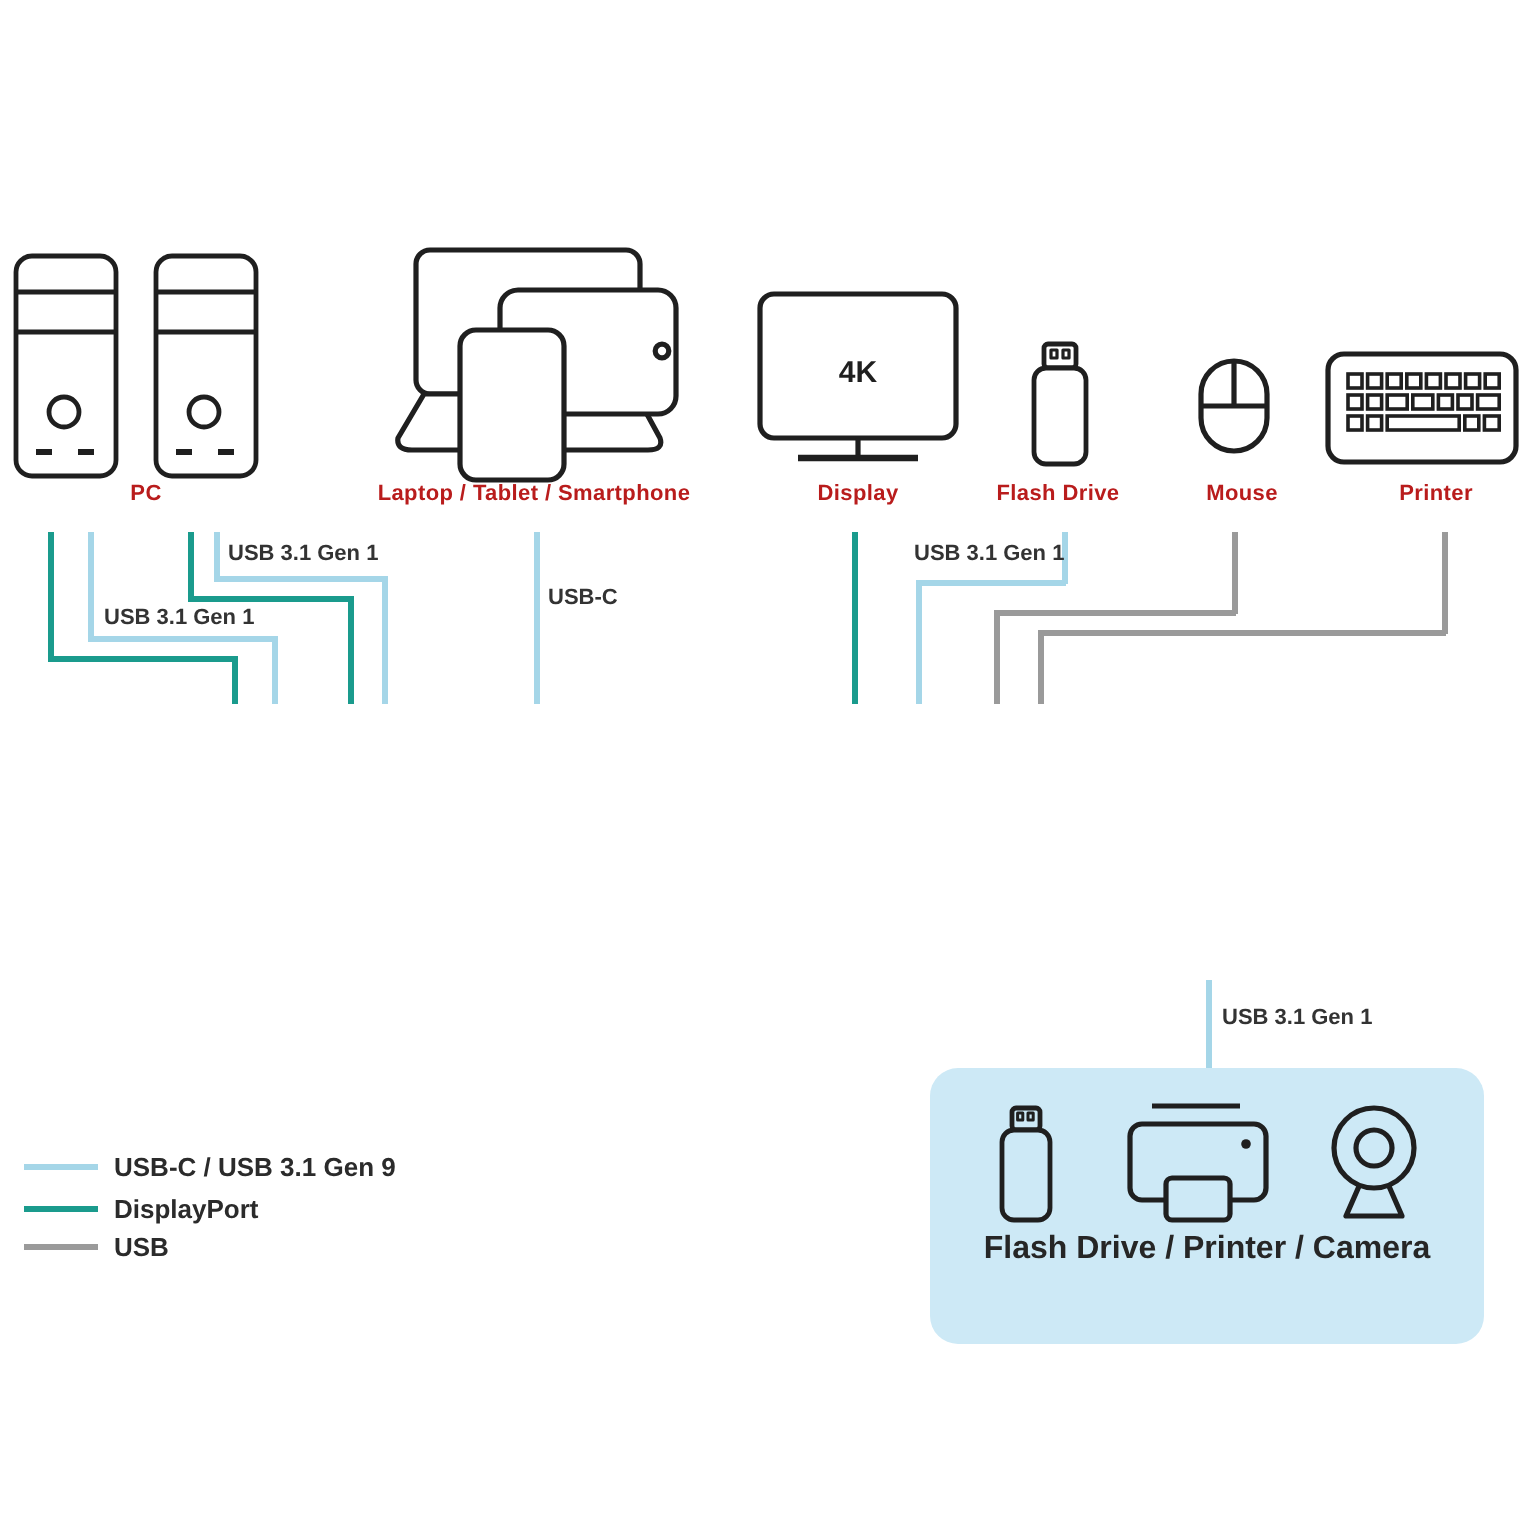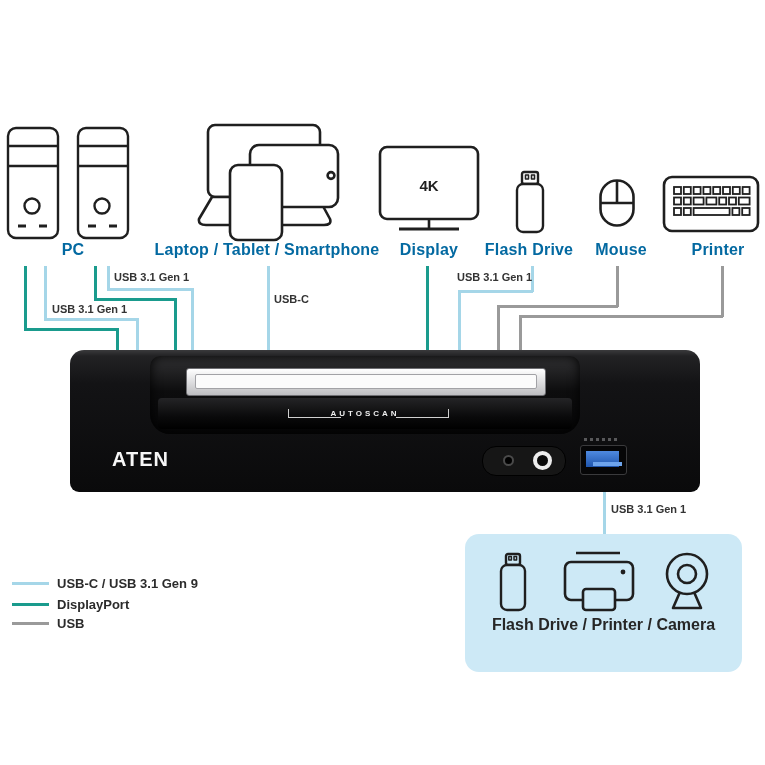--- a/index.html
+++ b/index.html
@@ -3,22 +3,22 @@
 <meta charset="utf-8">
 <style>
   html,body{margin:0;padding:0;background:#fff;}
   .stage{position:relative;width:765px;height:765px;background:#ffffff;overflow:hidden;
          font-family:"Liberation Sans",sans-serif;}
   .abs{position:absolute;}
   svg{display:block;}
   svg text{font-family:"Liberation Sans",sans-serif;}
 
   
-  .devlbl{position:absolute;top:241px;transform:translateX(-50%);font-size:16px;font-weight:700;
-          color:#0369a1;white-space:nowrap;letter-spacing:0.2px;}
+  .devlbl{position:absolute;top:241px;transform:translateX(-50%);font-size:11px;font-weight:700;
+          color:#b91c1c;white-space:nowrap;letter-spacing:0.2px;}
 
   
   .ln{position:absolute;}
   .ln.c-usbc{background:#a5d6e8;}
   .ln.c-dp{background:#1a9b8d;}
   .ln.c-usb{background:#9a9a9a;}
 
   
   .linklbl{position:absolute;font-size:11px;font-weight:700;color:#333;white-space:nowrap;}
 
@@ -198,45 +198,20 @@
   <div class="ln c-usb" style="left:519px;top:315px;width:2.5px;height:37px"></div>
 
   <div class="ln c-usbc" style="left:603px;top:490px;width:2.5px;height:44px"></div>
 
   <div class="linklbl" style="left:52px;top:303px">USB 3.1 Gen 1</div>
   <div class="linklbl" style="left:114px;top:271px">USB 3.1 Gen 1</div>
   <div class="linklbl" style="left:274px;top:293px">USB-C</div>
   <div class="linklbl" style="left:457px;top:271px">USB 3.1 Gen 1</div>
   <div class="linklbl" style="left:611px;top:503px">USB 3.1 Gen 1</div>
 
-  <div class="kvm">
-    <div class="kvm-panel">
-      <div class="tray">
-        <div class="tray-slot"></div>
-      </div>
-      <div class="tray-line"></div>
-      <div class="tray-wing"></div>
-    </div>
-    <div class="autoscan">
-      <div class="bkt bkt-l"></div>
-      <span class="autoscan-text">AUTOSCAN</span>
-      <div class="bkt bkt-r"></div>
-    </div>
-    <div class="brand">ATEN</div>
-    <div class="audio">
-      <div class="jack-s"></div>
-      <div class="jack-b"></div>
-    </div>
-    <div class="usbpins"></div>
-    <div class="usbport">
-      <div class="usbport-blue">
-        <div class="usbport-bar"></div>
-      </div>
-    </div>
-  </div>
 
   <div class="peribox">
     <svg class="abs" style="left:33px;top:18px" width="30" height="62" viewBox="0 0 30 62">
       <g fill="#cde9f6" stroke="#1f1f1f" stroke-width="2.4" stroke-linejoin="round">
         <rect x="8" y="2" width="14" height="11" rx="2"></rect>
         <rect x="10.8" y="4.5" width="2.6" height="3.5" stroke-width="1.5"></rect>
         <rect x="16" y="4.5" width="2.6" height="3.5" stroke-width="1.5"></rect>
         <rect x="3" y="13" width="24" height="45" rx="6"></rect>
       </g>
     </svg>

